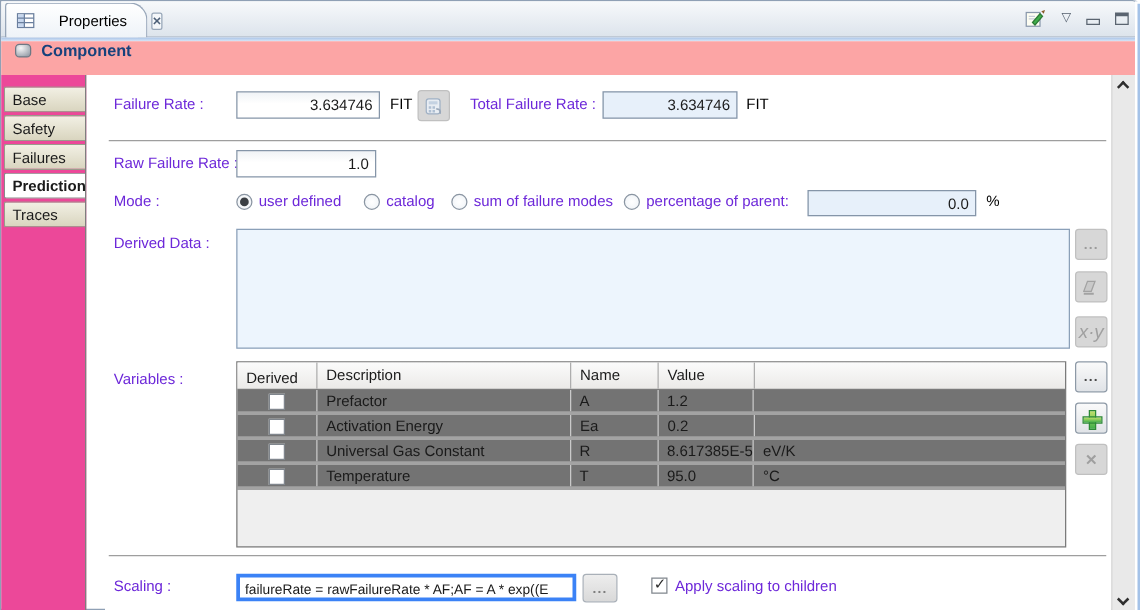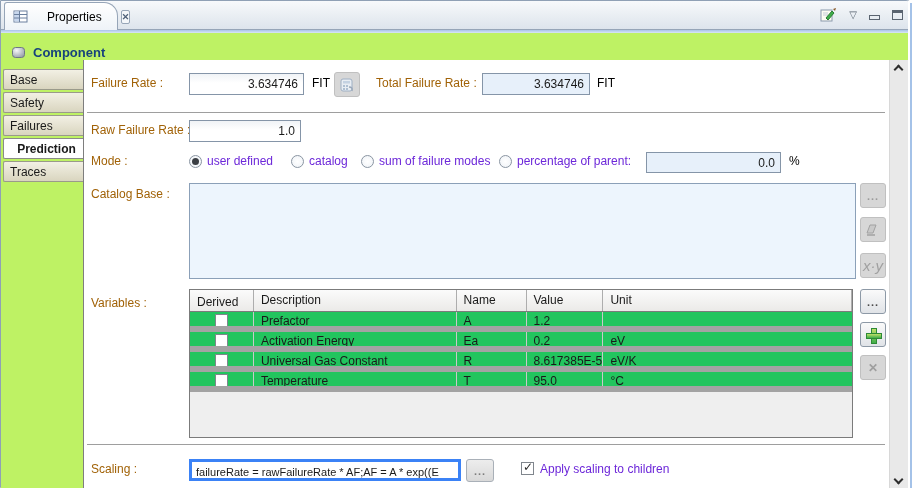--- a/index.html
+++ b/index.html
@@ -17,36 +17,36 @@
   .tab-close { width:14px; height:14px; border:1px solid #97a6b8; border-radius:2px; color:#4d6078;
     font-size:9px; line-height:12px; text-align:center; font-weight:bold; background:#f4f7fa; }
   .tb-icons { position:absolute; right:10px; top:6px; display:flex; align-items:center; gap:12px; }
   .tri-down { color:#55606e; font-size:10px; line-height:14px; }
   .min-ico { width:11px; height:5px; border:1px solid #5a6470; margin-top:4px; }
   .max-ico { width:11px; height:10px; border:1px solid #5a6470; border-top:3px solid #5a6470; }
   .blue-strip { position:absolute; left:0; top:29px; width:100%; height:3px;
     background:linear-gradient(#a9c4e8,#d9e6f6); }
 
   
-  .cheader { position:absolute; left:0; top:32px; width:100%; height:27px; background:#bef264;
-    display:flex; align-items:flex-end; padding-left:10px; gap:7px; }
+  .cheader { position:absolute; left:0; top:32px; width:100%; height:27px; background:#fca5a5;
+    display:flex; align-items:flex-start; padding-left:10px; gap:7px; }
   .cheader .title { font-size:13px; font-weight:bold; color:#17427c; }
 
   
-  .sidebar { position:absolute; left:0; top:59px; width:83px; height:429px; background:#bef264;
+  .sidebar { position:absolute; left:0; top:59px; width:68px; height:429px; background:#ec4899;
     border-right:1px solid #7e7e7e; }
   .stab { margin:0 0 2px 2px; height:21px; line-height:20px; padding-left:6px;
     background:linear-gradient(#f2f0e4,#d9d5bf); border:1px solid #9a9a8b; border-right:none;
     border-radius:2px 0 0 2px; cursor:default; }
   .stab.first { margin-top:9px; }
   .stab.sel { background:#fff; font-weight:bold; border-color:#8a8a8a;text-align:center; }
 
   
   .content { position:absolute; left:83px; top:59px; width:805px; height:429px; background:#fff; }
-  .flabel { position:absolute; color:#a16207; white-space:nowrap; }
+  .flabel { position:absolute; color:#6d28d9; white-space:nowrap; }
   .field { position:absolute; border:1px solid #8595a8; background:linear-gradient(#f0f3f6 0%,#ffffff 45%);
     height:22px; line-height:20px; padding:0 5px; }
   .field.num { text-align:right; }
   .field.ro { background:#e7f0fa; }
   .unit { position:absolute; color:#000; white-space:nowrap; }
   .hsep { position:absolute; left:3px; width:798px; height:1px; background:#9e9e9e; }
 
   .sqbtn { position:absolute; width:26px; height:25px; border:1px solid #8d99a6; border-radius:3px;
     background:linear-gradient(#fafafa,#e0e3e7); display:flex; align-items:center; justify-content:center; }
   .sqbtn.dis { background:#d7d7d7; border-color:#c0c0c0; color:#a0a0a0; }
@@ -66,21 +66,21 @@
   
   .catalog { position:absolute; left:105px; top:123px; width:667px; height:96px;
     background:#edf5fd; border:1px solid #8ba0b8; }
   .chev { width:7px; height:7px; border-left:2px solid #6e6e6e; border-top:2px solid #6e6e6e; }
   .chev.up { transform:rotate(45deg); }
   .chev.down { transform:rotate(225deg); }
 
   
   .vtable { position:absolute; left:105px; top:229px; width:664px; height:149px;
     border:1px solid #7b7b7b; background:#efefef; }
-  .vrow { display:flex; height:20px; background:#22c55e; border-bottom:6px solid #a3a3a3; }
+  .vrow { display:flex; height:20px; background:#737373; border-bottom:3px solid #a3a3a3; }
   .vrow.head { height:22px; background:linear-gradient(#fbfbfb,#ebeae8); border-bottom:1px solid #7b7b7b; }
   .vc { padding:2px 0 0 7px; border-right:1px solid #c9c9c9; overflow:hidden; white-space:nowrap; }
   .vrow.head .vc { border-right:1px solid #adadad; padding-top:3px; }
   .c0 { width:64px; display:flex; align-items:center; justify-content:center; padding-left:0;text-align:center; }
   .c1 { width:203px; } .c2 { width:70px; } .c3 { width:77px; } .c4 { width:249px; border-right:none; }
 
   .plus-ico { position:relative; width:14px; height:14px; }
   .plus-ico::before { content:''; position:absolute; left:5px; top:0; width:4px; height:14px;
     background:linear-gradient(#bfe06a,#3fae49); border:1px solid #2d8a36; }
   .plus-ico::after { content:''; position:absolute; left:0; top:5px; width:14px; height:4px;
@@ -194,21 +194,21 @@
     <div class="rlabel" style="left:123px; top:94px;">user defined</div>
     <div class="radio" style="left:207px; top:95px;"></div>
     <div class="rlabel" style="left:225px; top:94px;">catalog</div>
     <div class="radio" style="left:277px; top:95px;"></div>
     <div class="rlabel" style="left:295px; top:94px;">sum of failure modes</div>
     <div class="radio" style="left:415px; top:95px;"></div>
     <div class="rlabel" style="left:433px; top:94px;">percentage of parent:</div>
     <div class="field num ro" style="left:562px; top:92px; width:135px; height:21px;">0.0</div>
     <div class="unit" style="left:705px; top:94px;">%</div>
 
-    <div class="flabel" style="left:7px; top:127px;">Catalog Base :</div>
+    <div class="flabel" style="left:7px; top:127px;">Derived Data :</div>
     <div class="catalog"></div>
     <div class="sqbtn dis" style="left:776px; top:123px;">
       <span class="dots">...</span>
     </div>
     <div class="sqbtn dis" style="left:776px; top:157px;">
       <span>
         <svg width="14" height="12" viewBox="0 0 14 12">
           <polygon points="4,1 10,1 7,9 1,9" fill="#c9c9c9" stroke="#a2a2a2"></polygon>
           <line x1="1" y1="11" x2="9" y2="11" stroke="#a2a2a2" stroke-width="1.5"></line>
         </svg>
@@ -218,39 +218,37 @@
       <span class="xy">x·y</span>
     </div>
 
     <div class="flabel" style="left:7px; top:236px;">Variables :</div>
     <div class="vtable">
       <div class="vrow head">
         <div class="vc c0" style="padding-left:7px; justify-content:flex-start;">Derived</div>
         <div class="vc c1">Description</div>
         <div class="vc c2">Name</div>
         <div class="vc c3">Value</div>
-        <div class="vc c4">Unit</div>
       </div>
       <div class="vrow">
         <div class="vc c0">
             <div class="cbox"></div>
           </div>
         <div class="vc c1">Prefactor</div>
         <div class="vc c2">A</div>
         <div class="vc c3">1.2</div>
         <div class="vc c4"></div>
       </div>
       <div class="vrow">
         <div class="vc c0">
             <div class="cbox"></div>
           </div>
         <div class="vc c1">Activation Energy</div>
         <div class="vc c2">Ea</div>
         <div class="vc c3">0.2</div>
-        <div class="vc c4">eV</div>
       </div>
       <div class="vrow">
         <div class="vc c0">
             <div class="cbox"></div>
           </div>
         <div class="vc c1">Universal Gas Constant</div>
         <div class="vc c2">R</div>
         <div class="vc c3">8.617385E-5</div>
         <div class="vc c4">eV/K</div>
       </div>

